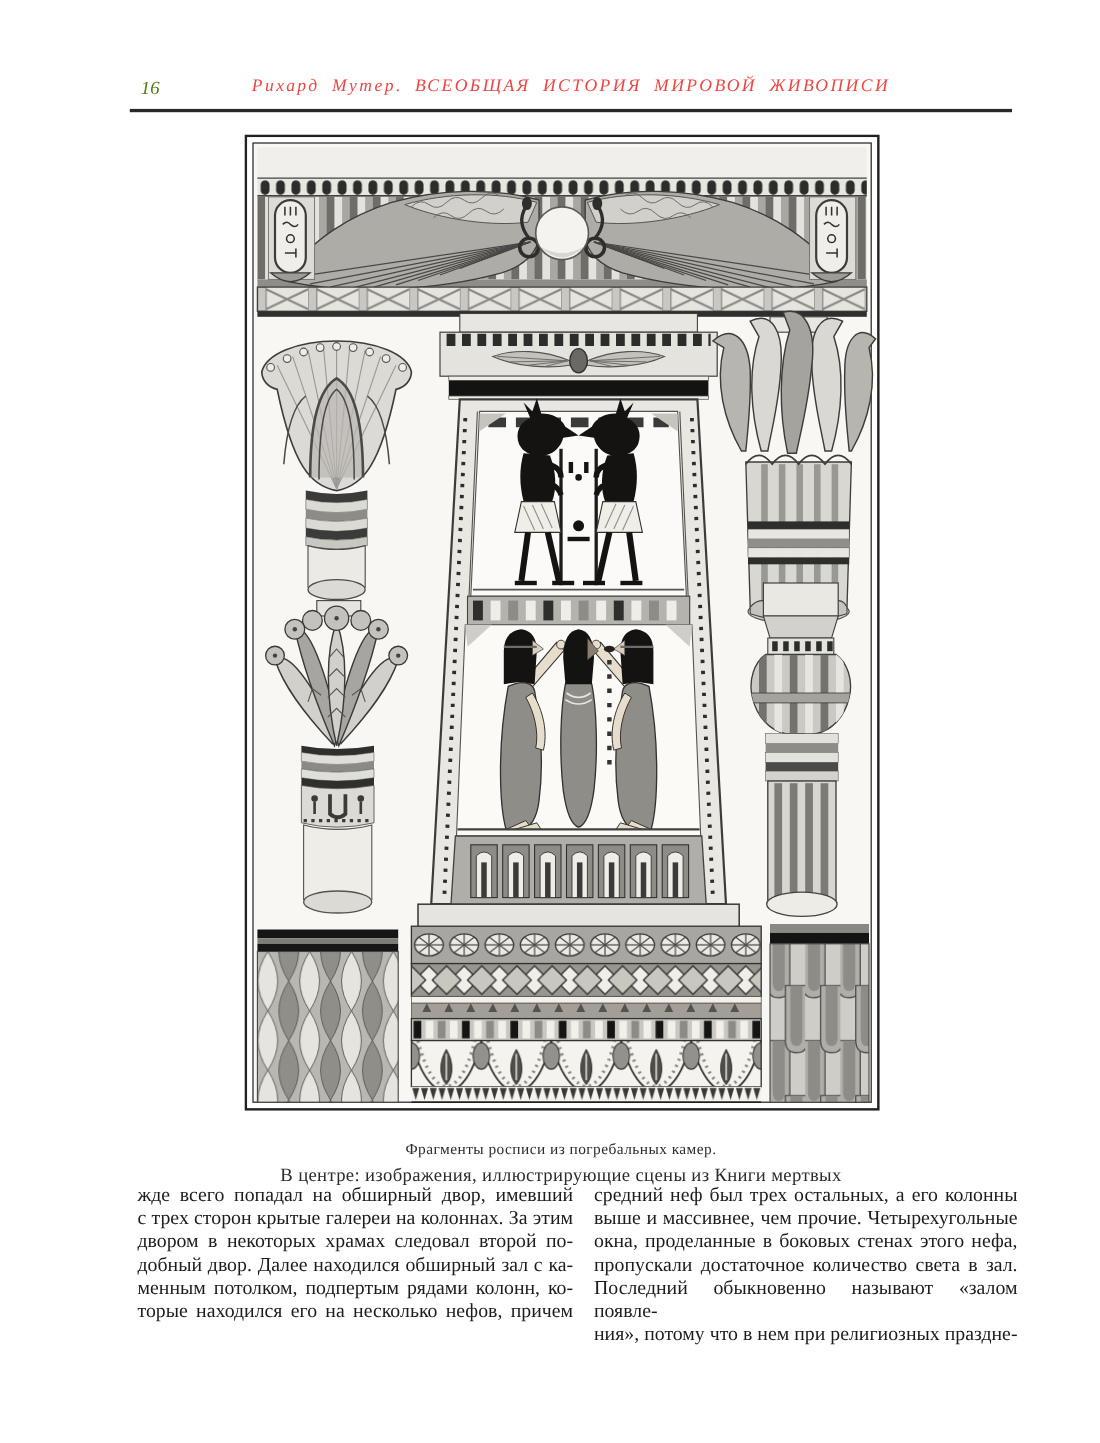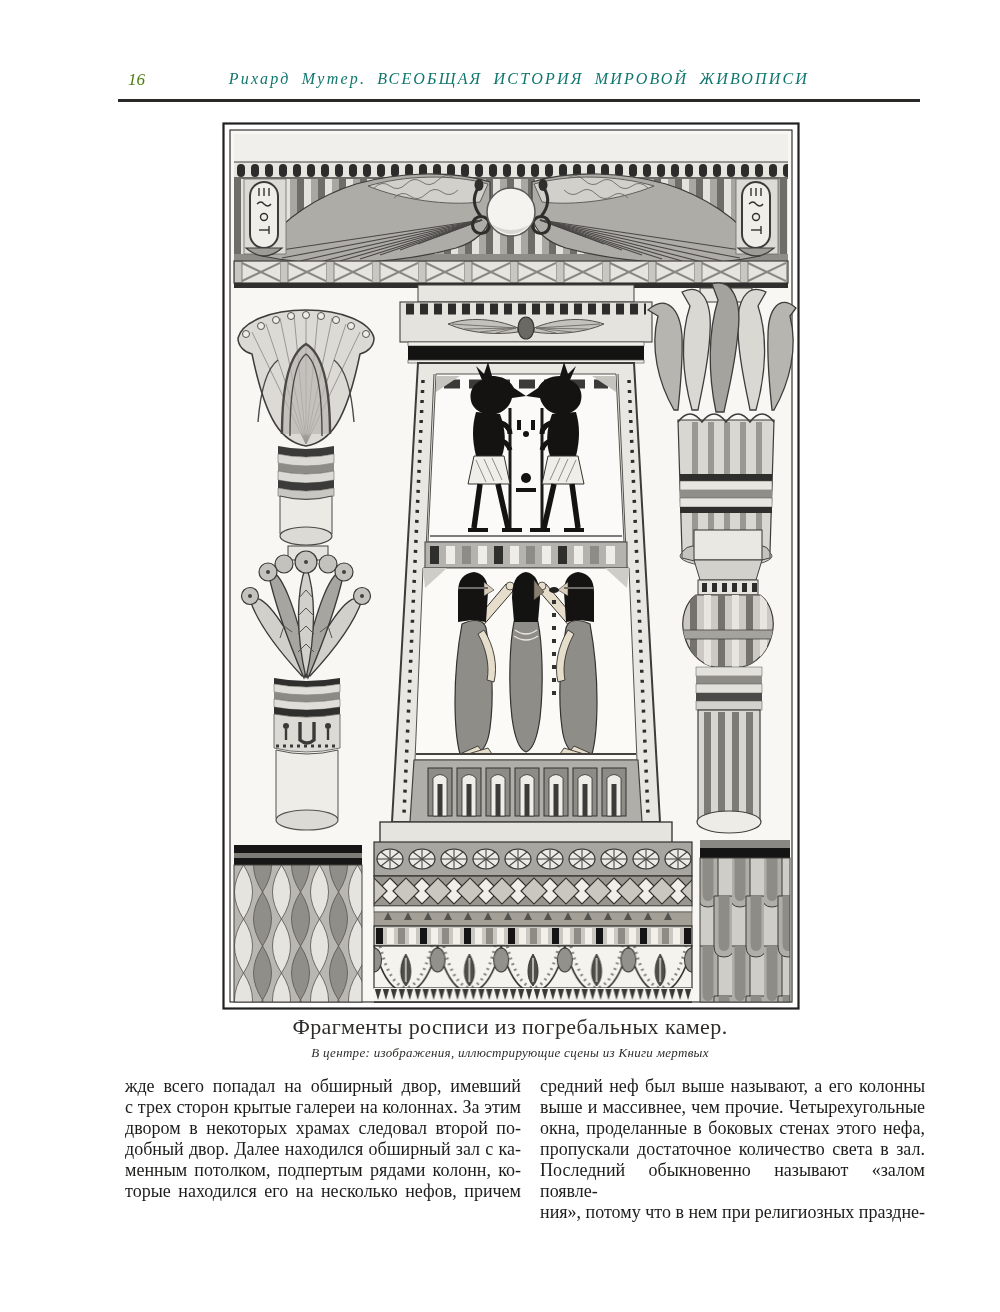--- a/index.html
+++ b/index.html
@@ -2,30 +2,30 @@
 <html lang="ru"><head>
 <meta charset="utf-8">
 <style>
   html,body{margin:0;padding:0;}
   body{width:1000px;height:1312px;background:#ffffff;font-family:"Liberation Serif","DejaVu Serif",serif;color:#222120;}
   .page{position:absolute;left:0;top:0;width:1000px;height:1312px;background:#ffffff;overflow:hidden;}
 
   
   .folio{position:absolute;left:128px;top:70px;font-style:italic;font-size:17px;color:#4d7c0f;}
   .running-header{position:absolute;left:118px;top:70px;width:802px;text-align:center;
-    font-style:italic;font-size:16px;letter-spacing:2.2px;word-spacing:5px;color:#0f766e;}
+    font-style:italic;font-size:16px;letter-spacing:2.2px;word-spacing:5px;color:#ef4444;}
   .head-rule{position:absolute;left:118px;top:99px;width:802px;height:3px;background:#2a2927;}
 
   
   .figure-wrap{position:absolute;left:222px;top:122px;width:578px;height:888px;}
 
   
   .caption{position:absolute;left:160px;top:1014px;width:700px;text-align:center;color:#2e2c2a;}
-  .caption .cap1{font-size:22px;letter-spacing:.4px;}
-  .caption .cap2{font-size:13px;font-style:italic;margin-top:5px;letter-spacing:.3px;}
+  .caption .cap1{font-size:14px;letter-spacing:.4px;margin-top:24px;}
+  .caption .cap2{font-size:17px;margin-top:5px;letter-spacing:.3px;}
 
   
   .bodytext{position:absolute;top:1076px;font-size:18px;line-height:21px;color:#1d1c1b;}
   .col-left{left:125px;width:396px;}
   .col-right{left:540px;width:385px;}
   .line{text-align:justify;text-align-last:justify;}
 </style>
 </head>
 <body>
 
@@ -535,21 +535,21 @@
   <div class="bodytext col-left">
     <div class="line">жде всего попадал на обширный двор, имевший</div>
     <div class="line">с трех сторон крытые галереи на колоннах. За этим</div>
     <div class="line">двором в некоторых храмах следовал второй по-</div>
     <div class="line">добный двор. Далее находился обширный зал с ка-</div>
     <div class="line">менным потолком, подпертым рядами колонн, ко-</div>
     <div class="line">торые находился его на несколько нефов, причем</div>
   </div>
 
   <div class="bodytext col-right">
-    <div class="line">средний неф был выше называют, а его колонны</div>
+    <div class="line">средний неф был трех остальных, а его колонны</div>
     <div class="line">выше и массивнее, чем прочие. Четырехугольные</div>
     <div class="line">окна, проделанные в боковых стенах этого нефа,</div>
     <div class="line">пропускали достаточное количество света в зал.</div>
     <div class="line">Последний обыкновенно называют «залом появле-</div>
     <div class="line">ния», потому что в нем при религиозных праздне-</div>
   </div>
 
 </div>
 
 </body></html>

